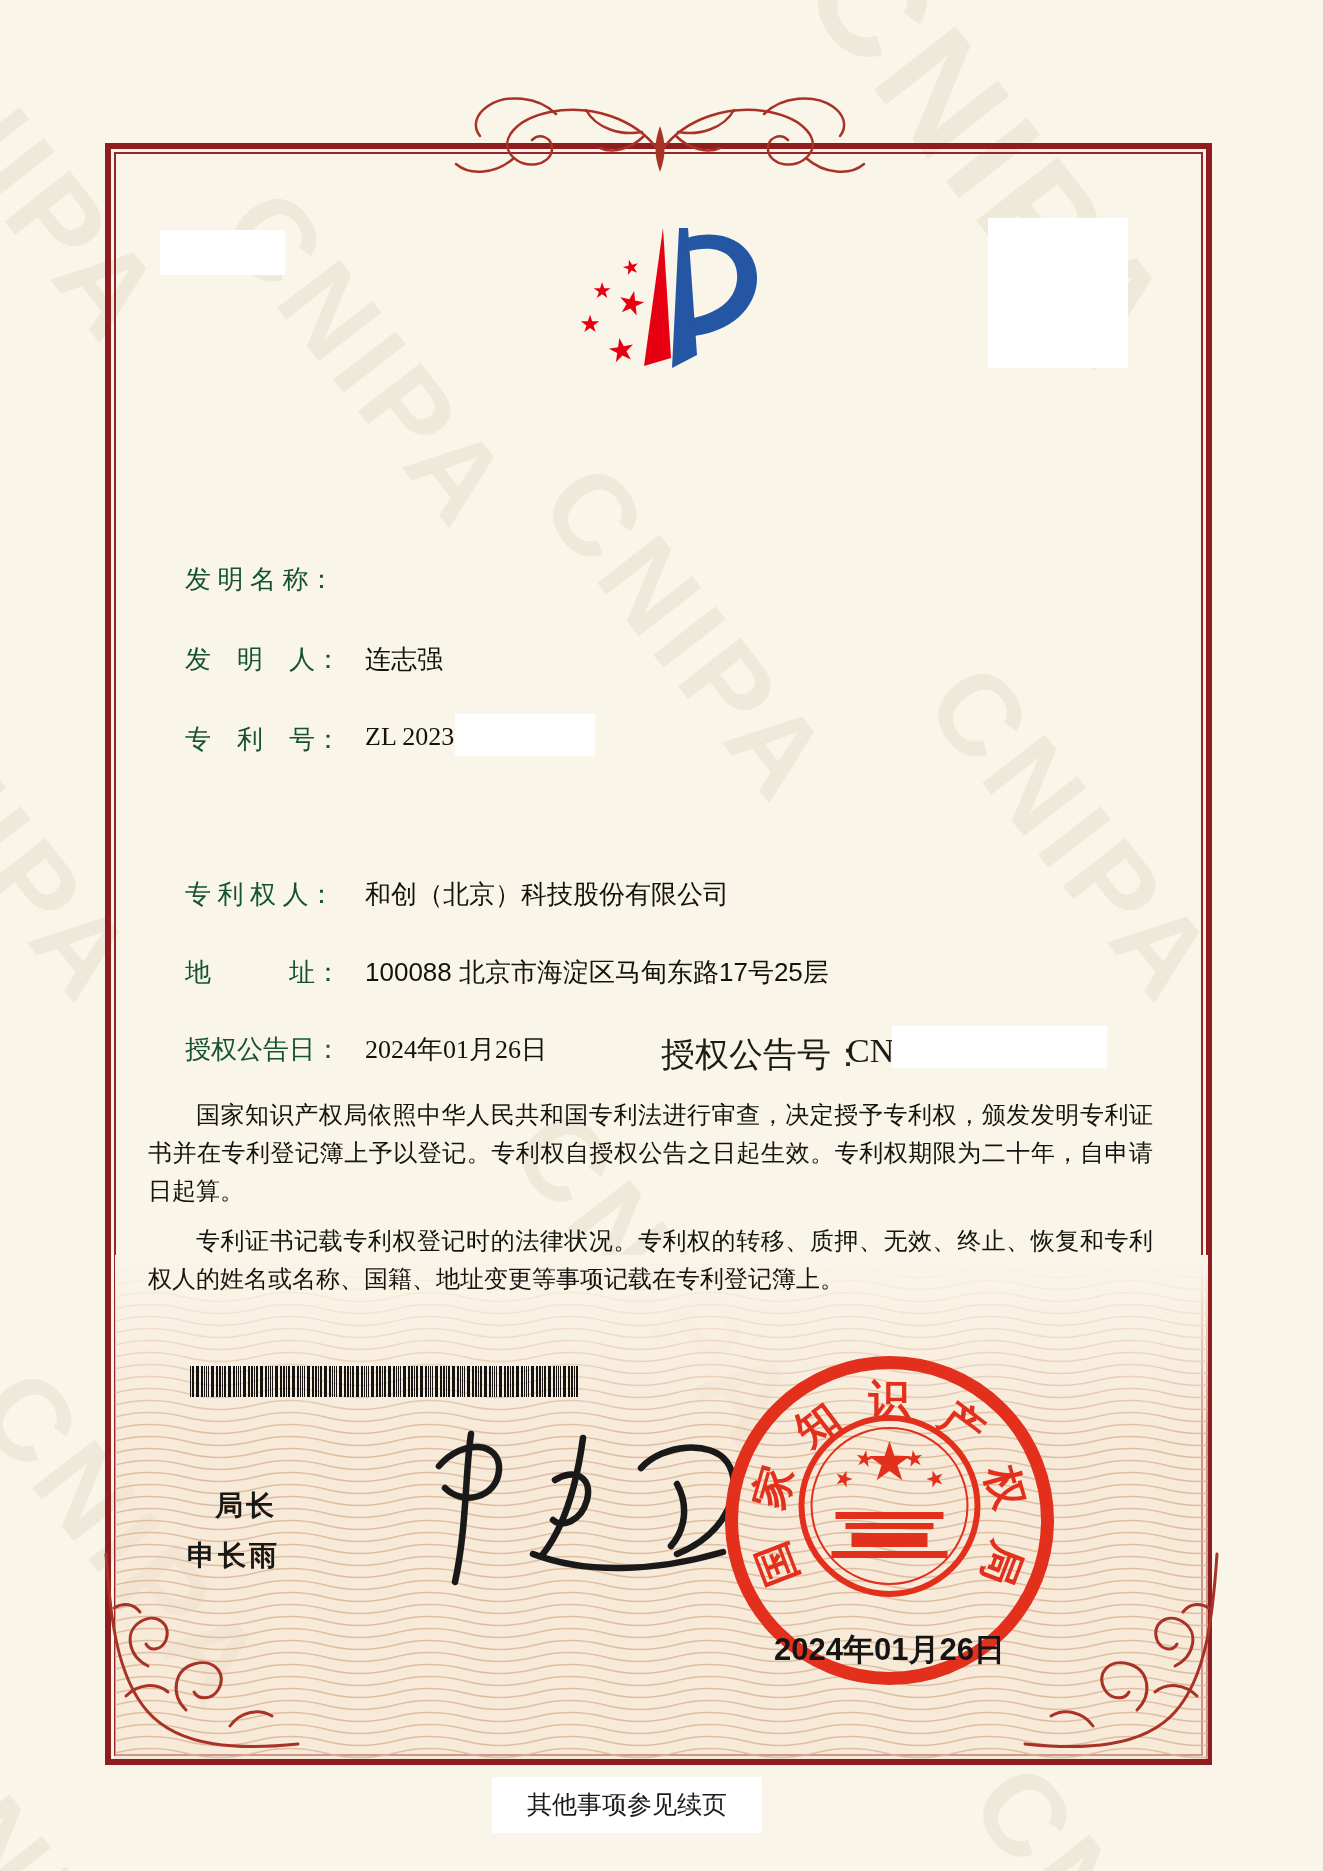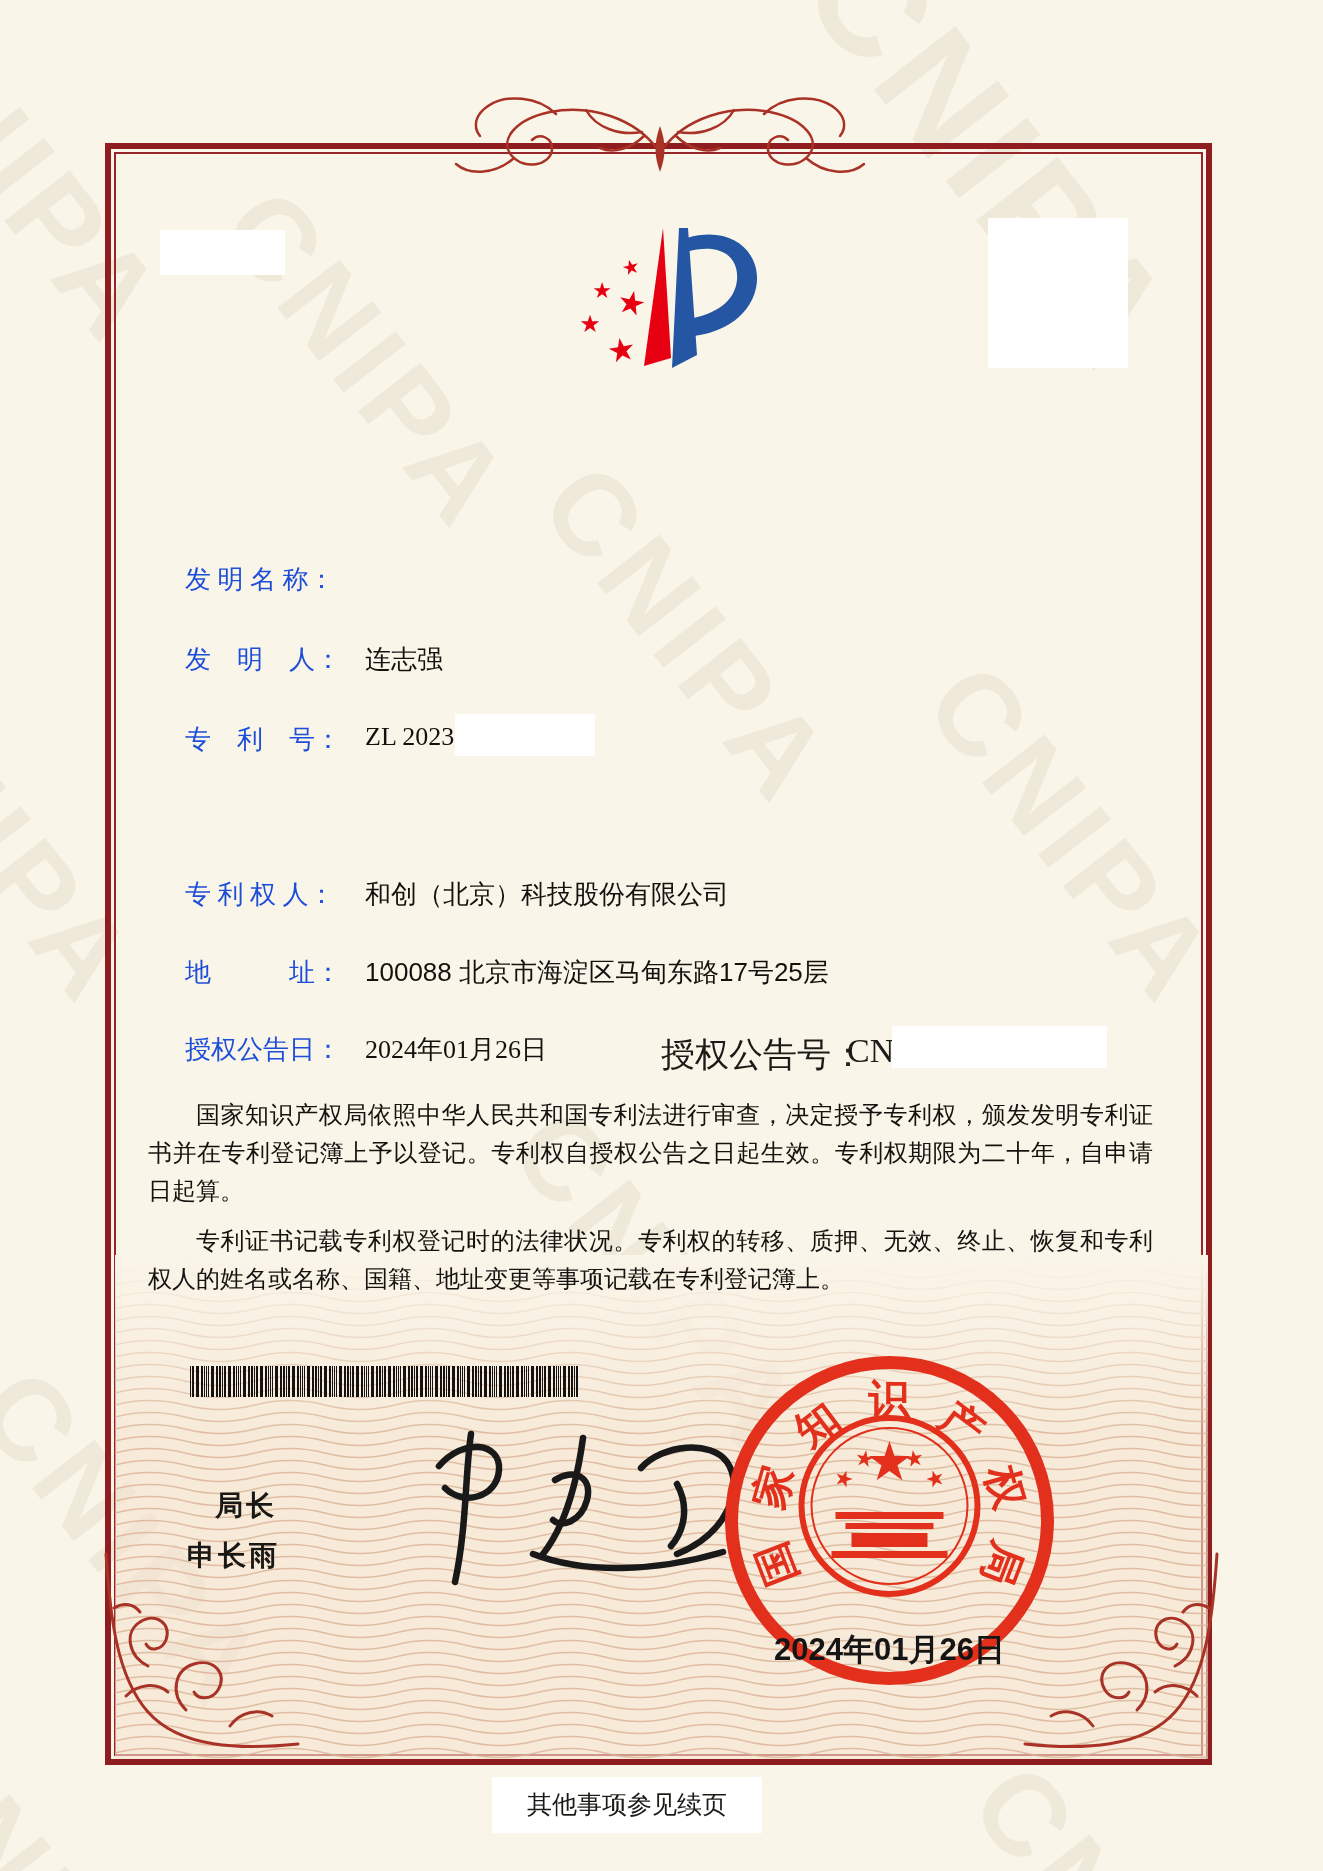--- a/index.html
+++ b/index.html
@@ -13,21 +13,21 @@
   .frame-inner{position:absolute;left:3px;top:3px;right:3px;bottom:3px;border:2px solid #96262a;}
   .waves{position:absolute;left:115px;top:1255px;z-index:1;}
   .wave-fade{position:absolute;left:115px;top:1255px;width:1093px;height:180px;z-index:1;
              background:linear-gradient(#faf5e9,rgba(250,245,233,0));}
   .ornament{position:absolute;z-index:3;}
   .logo{position:absolute;left:565px;top:214px;z-index:3;}
   .redact{position:absolute;background:#ffffff;z-index:4;}
   .title{position:absolute;left:105px;top:328px;width:1107px;text-align:center;z-index:3;
          font-size:48px;font-weight:700;letter-spacing:28px;color:#0f0f0f;}
   .row{position:absolute;left:185px;display:flex;font-size:26px;z-index:3;white-space:nowrap;}
-  .row .lab{display:inline-block;width:180px;color:#1d4ed8;font-family:Liberation Serif, serif;}
+  .row .lab{display:inline-block;width:180px;color:#14532d;font-family:Liberation Serif, serif;}
   .row .val{color:#14120f;font-family:"Liberation Sans","DejaVu Sans",sans-serif;}
   .row .val.num{font-family:"Liberation Serif","DejaVu Serif",serif;}
   .row2{position:absolute;display:flex;font-size:34px;z-index:3;white-space:nowrap;}
   .paras{position:absolute;left:148px;top:1096px;width:1005px;z-index:3;
          font-size:24px;line-height:38px;text-align:justify;color:#15130f;}
   .paras p{margin:0 0 12px 0;text-indent:2em;}
   .barcode{position:absolute;left:190px;top:1366px;width:392px;height:31px;z-index:3;
            display:flex;align-items:stretch;overflow:hidden;}
   .barcode span{display:inline-block;background:#151311;height:100%;flex:none;}
   .signer{position:absolute;left:187px;z-index:3;font-family:"Liberation Sans","DejaVu Sans",sans-serif;

